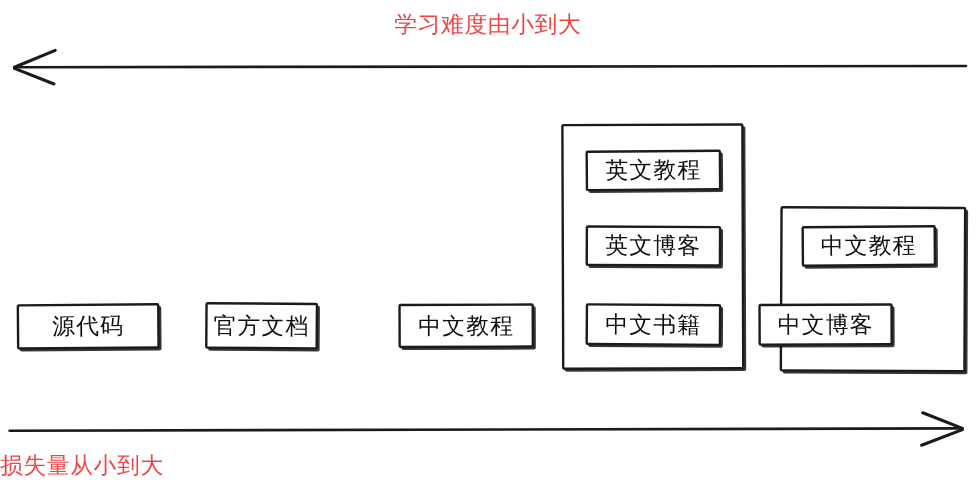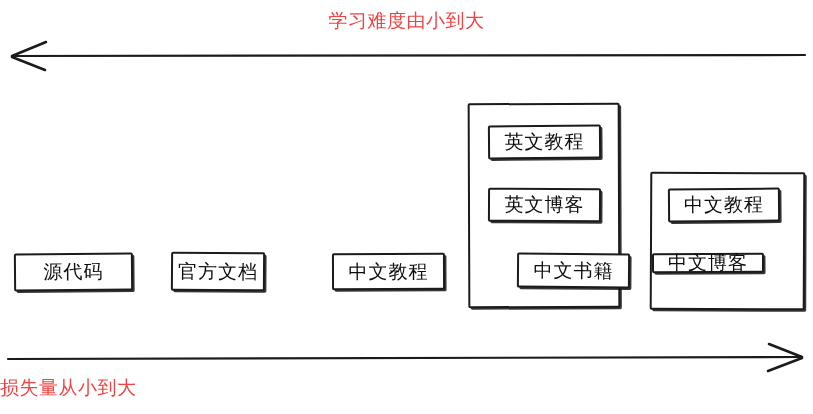--- a/index.html
+++ b/index.html
@@ -110,25 +110,25 @@
 <div class="group-box sketch-c" style="left:468px; top:103px; width:152px; height:205px;"></div>
 
 <div class="node-box sketch-a" style="left:488px; top:125px; width:113px; height:34px;">
   <span class="node-label">英文教程</span>
 </div>
 
 <div class="node-box sketch-d" style="left:488px; top:188px; width:113px; height:34px;">
   <span class="node-label">英文博客</span>
 </div>
 
-<div class="node-box sketch-b" style="left:517px; top:253px; width:113px; height:35px;">
+<div class="node-box sketch-b" style="left:488px; top:253px; width:113px; height:35px;">
   <span class="node-label">中文书籍</span>
 </div>
 
 <div class="group-box sketch-d" style="left:650px; top:172px; width:155px; height:138px;"></div>
 
 <div class="node-box sketch-a" style="left:668px; top:188px; width:112px; height:34px;">
   <span class="node-label">中文教程</span>
 </div>
 
-<div class="node-box sketch-c" style="left:652px; top:253px; width:112px; height:20px;">
+<div class="node-box sketch-c" style="left:632px; top:253px; width:112px; height:35px;">
   <span class="node-label">中文博客</span>
 </div>
 
 </body></html>

